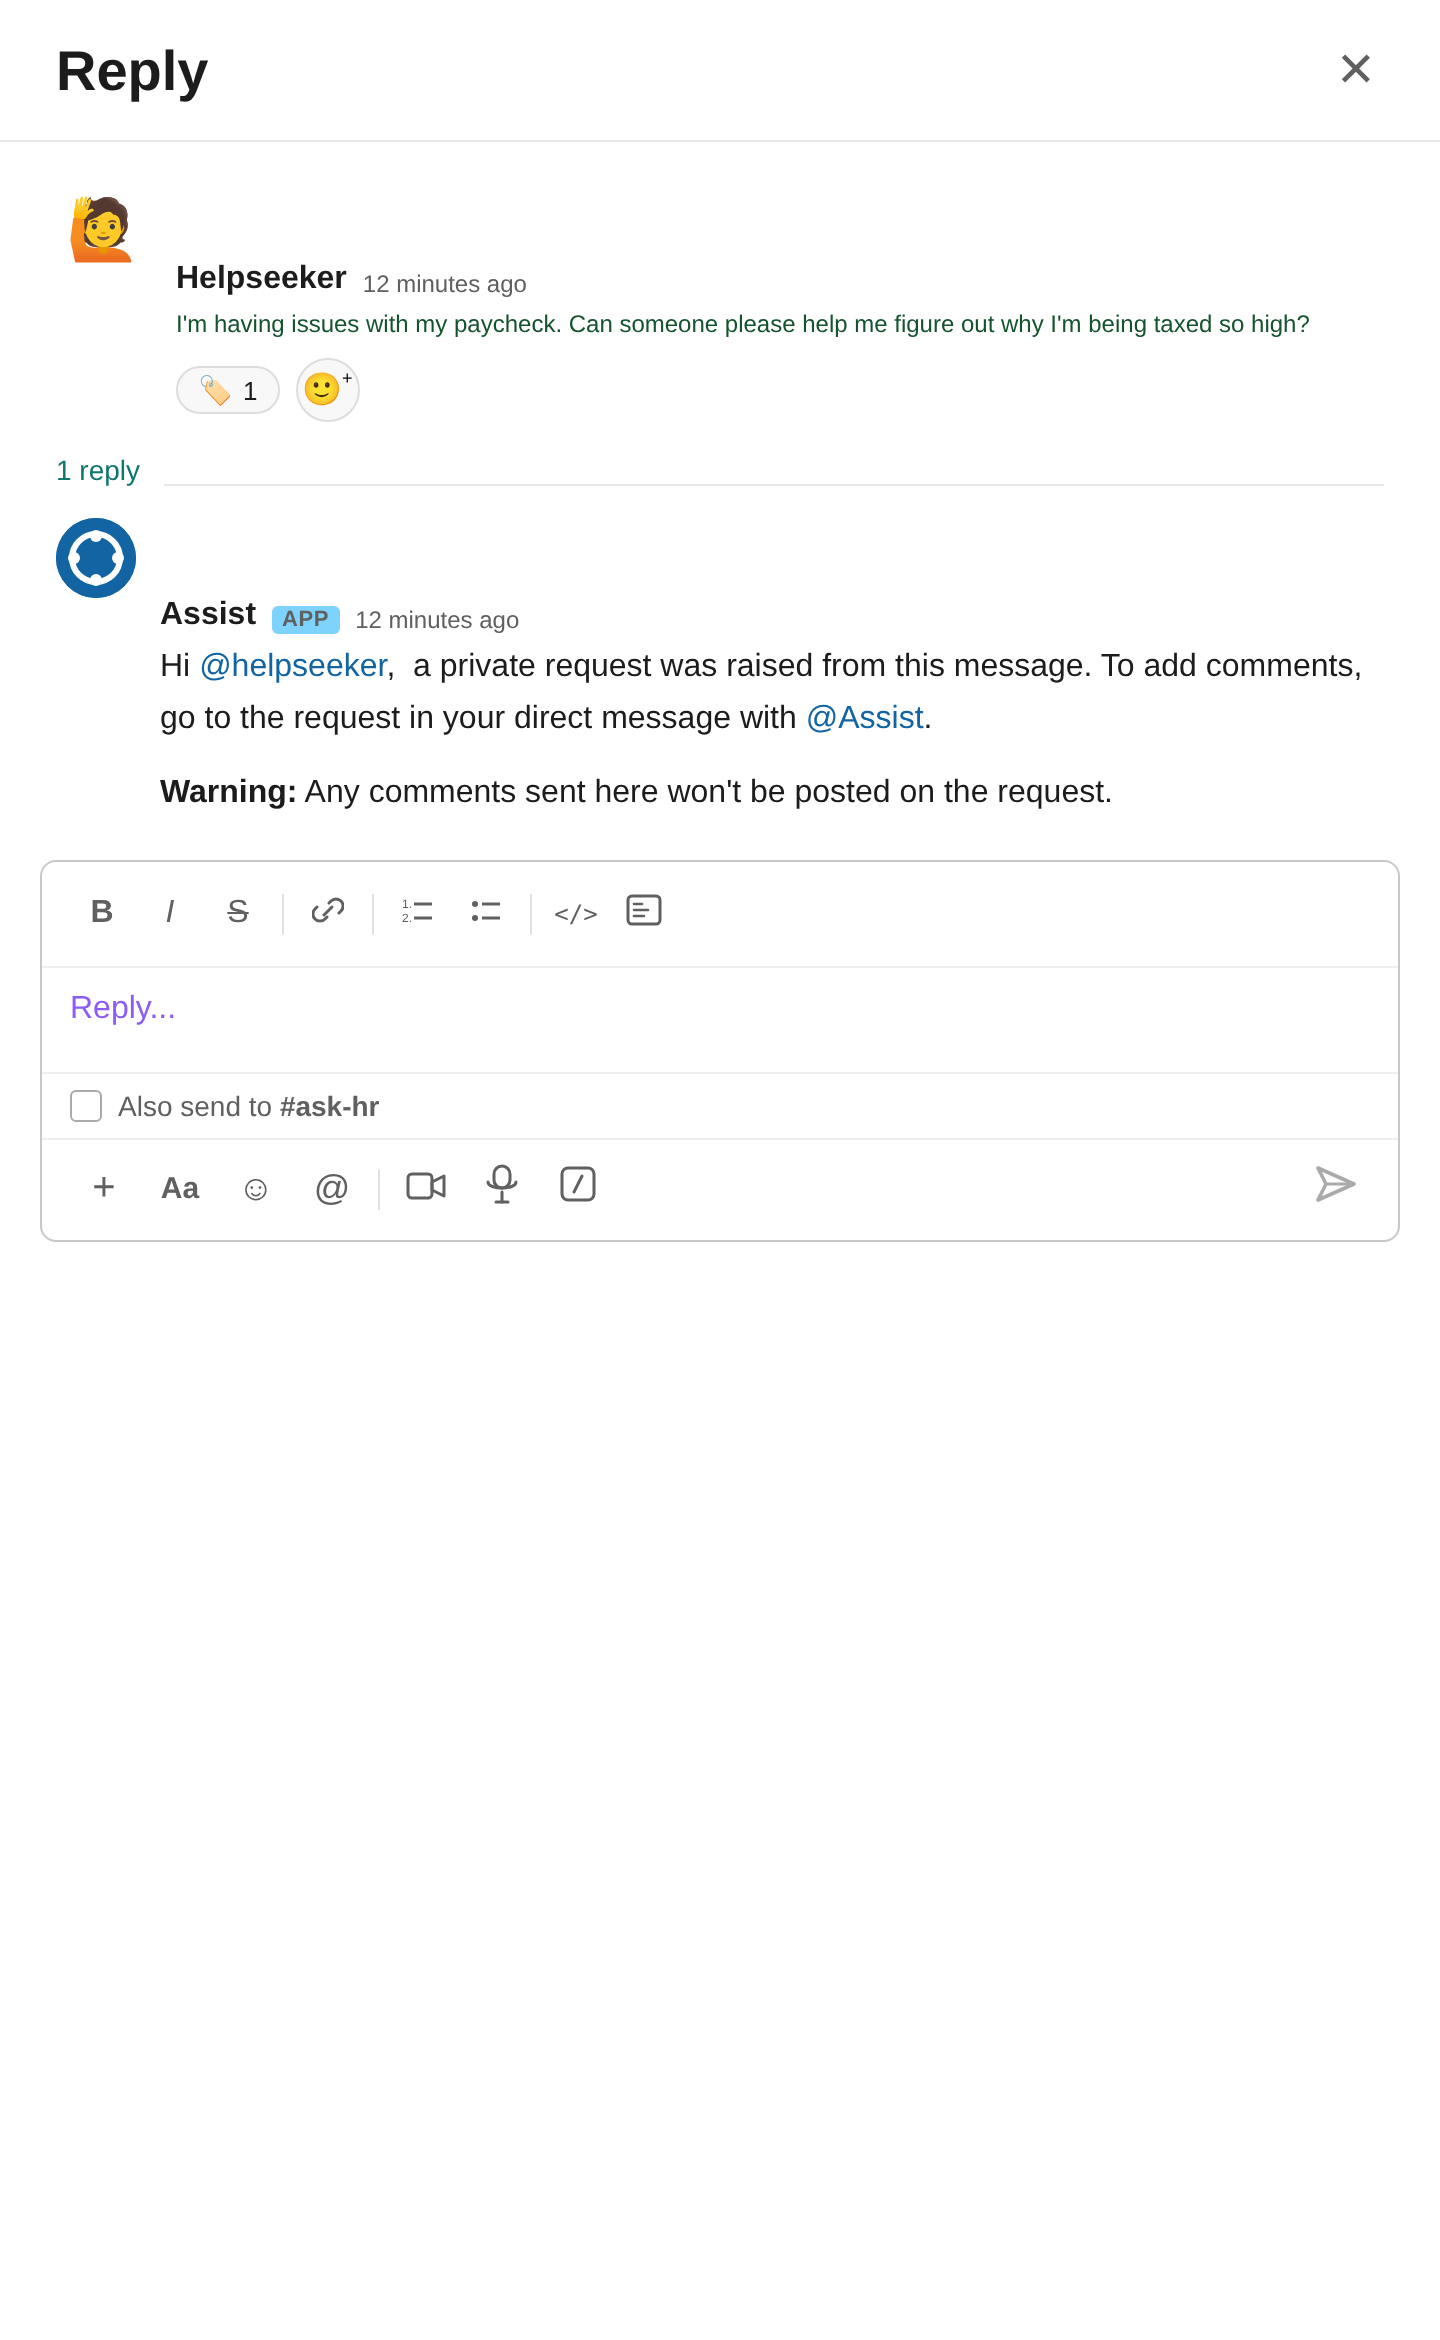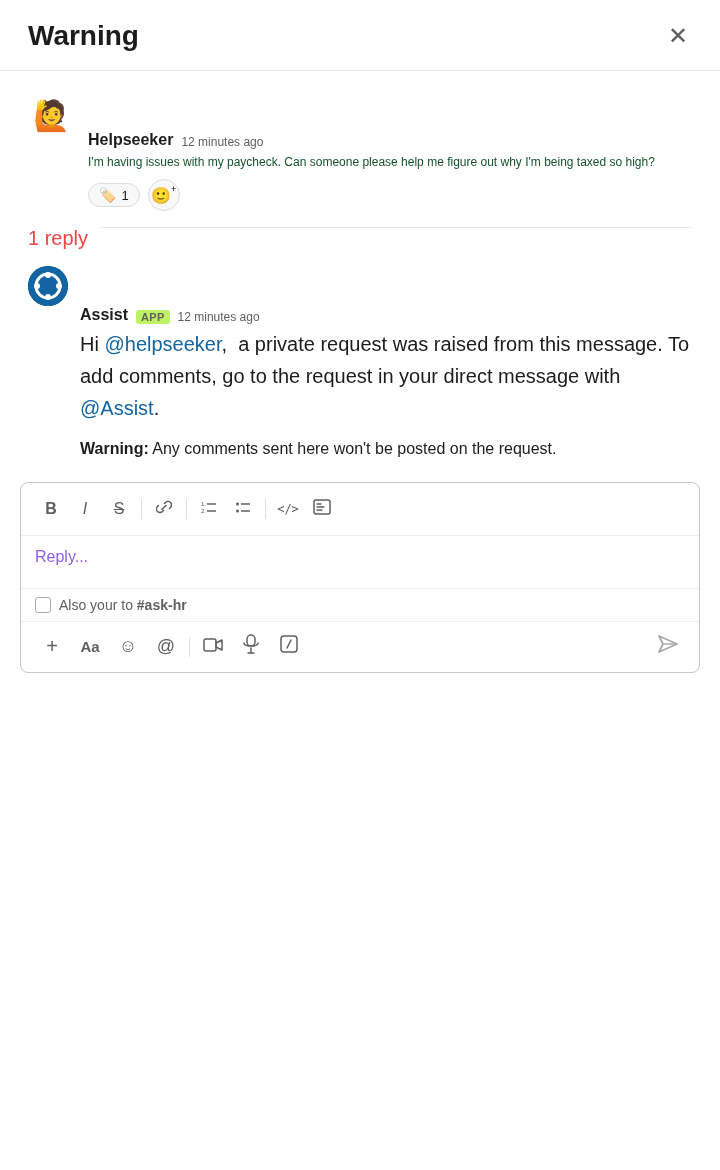--- a/index.html
+++ b/index.html
@@ -77,21 +77,21 @@
       margin-bottom: 4px;
     }
 
     .sender-name {
       font-weight: 700;
       font-size: 16px;
       color: #1d1c1d;
     }
 
     .app-badge {
-      background: #bef264;
+      background: #7dd3fc;
       color: #616061;
       font-size: 11px;
       font-weight: 700;
       padding: 1px 5px;
       border-radius: 3px;
       letter-spacing: 0.3px;
     }
 
     .timestamp {
       font-size: 12px;
@@ -138,39 +138,39 @@
       border-radius: 50%;
       display: flex;
       align-items: center;
       justify-content: center;
       cursor: pointer;
       font-size: 16px;
     }
 
     .replies-divider {
       display: flex;
-      align-items: flex-start;
+      align-items: flex-end;
       gap: 12px;
       margin: 16px 0 16px 0;
-      color: #ef4444;
-      font-size: 20px;
+      color: #0f766e;
+      font-size: 14px;
     }
 
     .replies-divider-line {
       flex: 1;
       height: 1px;
       background: #e8e8e8;
     }
 
     .reply-message {
       padding-left: 0;
     }
 
     .assist-message-text {
-      font-size: 20px;
+      font-size: 16px;
       line-height: 1.6;
       color: #1d1c1d;
     }
 
     .mention {
       color: #1264a3;
       cursor: pointer;
     }
 
     .warning-text {
@@ -302,21 +302,21 @@
     
     .assist-icon-svg {
       width: 40px;
       height: 40px;
     }
   </style>
 </head>
 <body>
 
 <div class="header">
-  <span class="header-title">Warning</span>
+  <span class="header-title">Reply</span>
   <button class="close-btn">✕</button>
 </div>
 
 <div class="messages-area">
 
   <div class="message">
     <div class="avatar">🙋</div>
     <div class="message-body">
       <div class="message-header">
         <span class="sender-name">Helpseeker</span>
@@ -427,21 +427,21 @@
     </button>
   </div>
 
   <div class="reply-input-area">
     <div class="reply-placeholder">Reply...</div>
   </div>
 
   <div class="reply-send-channel">
     <div class="checkbox"></div>
     <span class="send-channel-label">
-      <span>Also your to</span>
+      <span>Also send to</span>
       <strong>#ask-hr</strong>
     </span>
   </div>
 
   <div class="reply-actions">
     <button class="action-btn">
       <span style="font-size:20px; font-weight:300;">+</span>
     </button>
     <button class="action-btn">
       <span style="font-size:15px; font-weight:600;">Aa</span>

